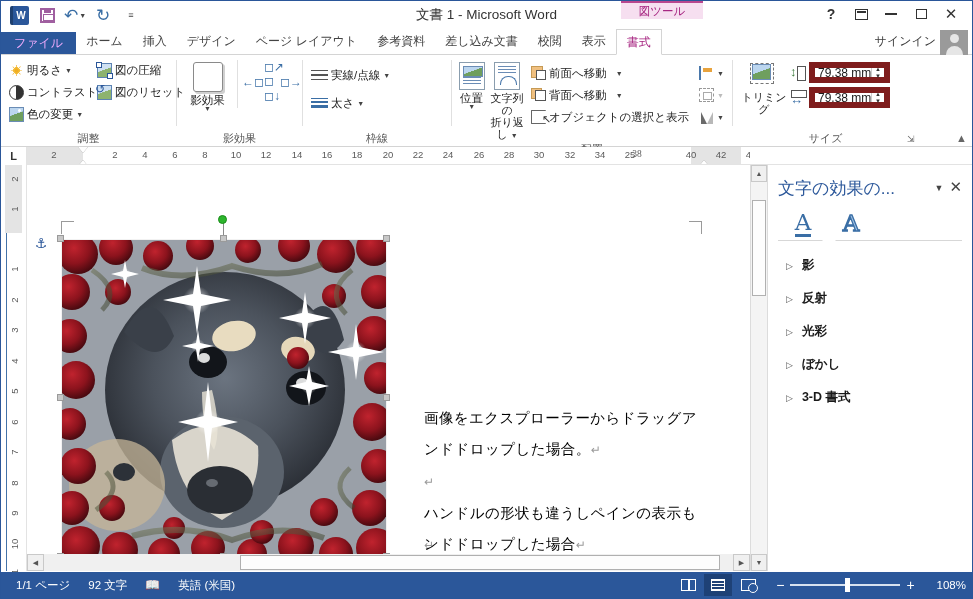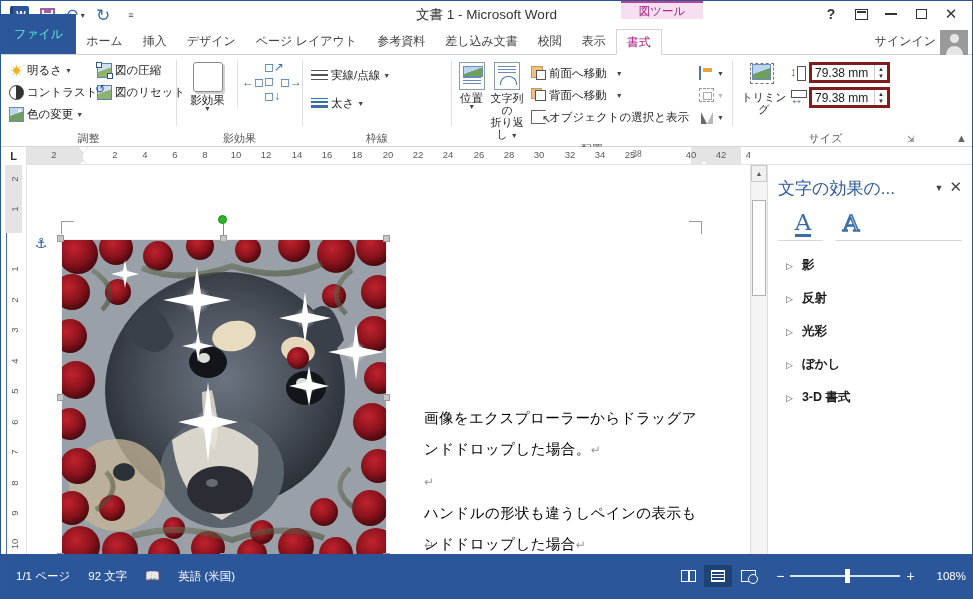--- a/index.html
+++ b/index.html
@@ -79,21 +79,21 @@
 
   
   .tabstrip {
     height:26px; background:#fff; display:flex; align-items:flex-end;
     position:relative; border-bottom:1px solid #d4d4d4;
   }
   .tab {
     height:26px; padding:0 10px; display:flex; align-items:center;
     font-size:12px; color:#444; white-space:nowrap;
   }
-  .tab.file { background:#2b579a; color:#5eead4; padding:0 13px; height:40px; }
+  .tab.file { background:#2b579a; color:#f0abfc; padding:0 13px; height:22px; }
   .tab.active {
     background:#fff; color:#a5227f; border:1px solid #d4d4d4;
     border-bottom:1px solid #fff; margin-bottom:-1px; position:relative; z-index:3;
   }
   .signin {
     position:absolute; right:36px; top:4px; font-size:12px; color:#3a3a3a;
   }
   .avatar {
     position:absolute; right:4px; top:1px; width:28px; height:25px;
     background:#9a9a9a; display:flex; align-items:flex-end; justify-content:center;
@@ -252,21 +252,21 @@
   .ic-h:after{
     content:""; position:absolute; right:1px;top:1px;width:7px;height:13px;border:1.2px solid #555;
   }
   .ic-w:before{
     content:"\2194"; position:absolute; left:0;bottom:-2px;font-size:13px;color:#3a6ea5;line-height:15px;
   }
   .ic-w:after{
     content:""; position:absolute; left:1px;top:0px;width:14px;height:6px;border:1.2px solid #555;
   }
   .spin-field {
-    display:flex; align-items:stretch; border:3px solid #7f1d1d; height:21px; background:#fff;
+    display:flex; align-items:stretch; border:6px solid #7f1d1d; height:21px; background:#fff;
     width:81px; margin-left:2px;
   }
   .spin-field .val {
     flex:1; font-size:12px; padding:0 3px; display:flex; align-items:center;
     overflow:hidden; white-space:nowrap;
   }
   .spin-arrows {
     width:13px; border-left:1px solid #ccc; display:flex; flex-direction:column;
     justify-content:center; align-items:center; background:#fff;
   }
@@ -427,21 +427,21 @@
     border-bottom:7px solid transparent;
   }
   .tp-section {
     display:flex; align-items:center; gap:9px; height:33px; padding-left:18px;
     font-size:12.5px; color:#1a1a1a; font-weight:bold;
   }
   .tp-tri { font-size:9px; color:#555; font-weight:normal; }
 
   
   .statusbar {
-    position:absolute; left:0; right:0; bottom:0; height:44px;
+    position:absolute; left:0; right:0; bottom:0; height:26px;
     background:#2b579a; color:#fff; display:flex; align-items:center;
     font-size:11.5px; padding:0 6px;
   }
   .sb-item { padding:0 9px; white-space:nowrap; display:flex; align-items:center; gap:4px; }
   .sb-right { margin-left:auto; display:flex; align-items:center; gap:2px; }
   .view-btn {
     width:28px; height:22px; display:flex; align-items:center; justify-content:center;
   }
   .view-btn.active { background:#1e4176; }
   .vb-read { width:15px;height:12px;border:1.4px solid #fff;position:relative; }

